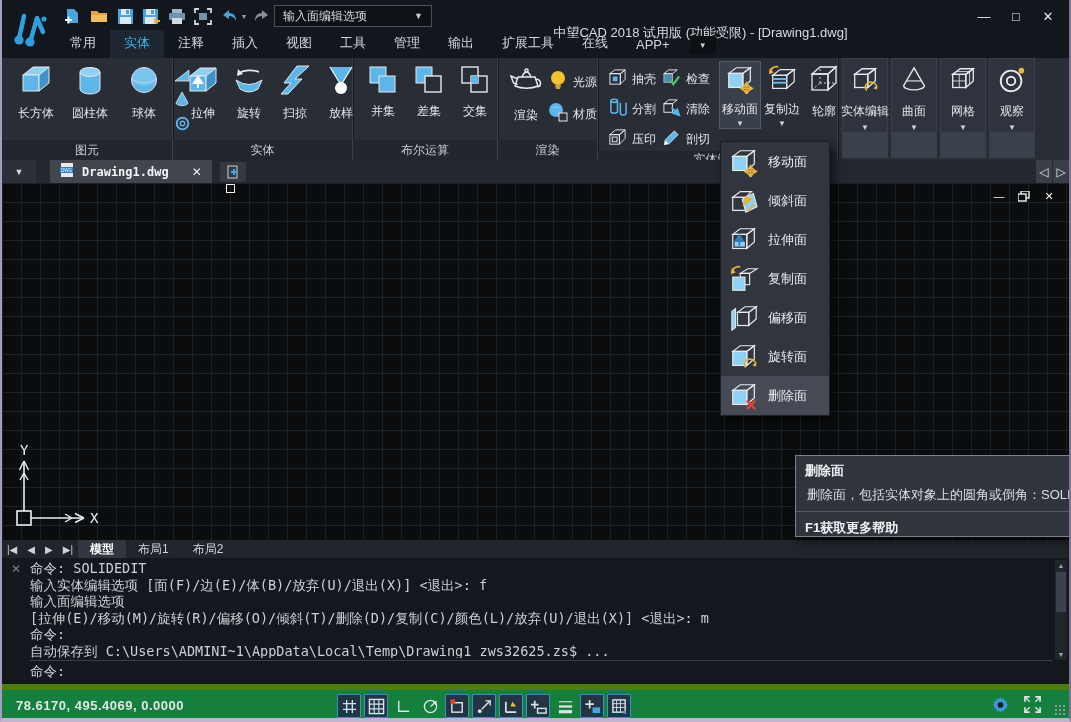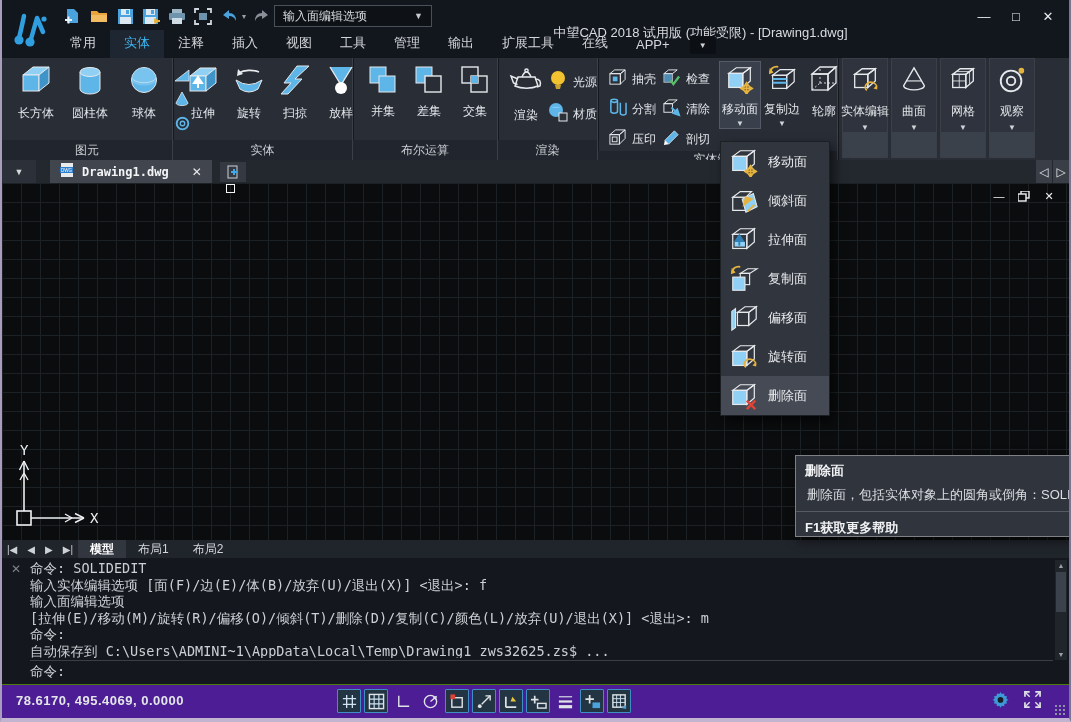--- a/index.html
+++ b/index.html
@@ -95,21 +95,21 @@
   #cmd-close { position:absolute; left:9px; top:4px; color:#7d838b; font-size:12px; }
   #cmd-history { position:absolute; left:28px; top:2px; right:16px; height:98px; color:#ccd0d4;
                  font-family:"DejaVu Sans Mono",monospace; font-size:13.5px; line-height:16.5px; white-space:pre; overflow:hidden; }
   #cmd-prompt { position:absolute; left:28px; top:102px; right:16px; height:22px; border-top:1px solid #3a3f46; color:#ccd0d4;
                 font-family:"DejaVu Sans Mono",monospace; font-size:13.5px; display:flex; align-items:center; }
   #cmd-scroll { position:absolute; right:2px; top:2px; width:12px; height:100px; background:#20242b; }
   #cmd-scroll .sarrow { position:absolute; left:0; width:12px; height:11px; color:#9aa0a8; font-size:7px; display:flex; align-items:center; justify-content:center; }
   #cmd-scroll .sthumb { position:absolute; left:1px; top:12px; width:10px; height:40px; background:#3c424b; }
 
   
-  #statusbar { position:absolute; left:0; top:684px; width:100%; height:34px; background:#4c1d95; border-top:1px solid #4d7c0f; }
+  #statusbar { position:absolute; left:0; top:684px; width:100%; height:34px; background:#15803d; border-top:6px solid #4d7c0f; }
   #coords { position:absolute; left:14px; top:8px; color:#e3e6e9; font-size:13px; font-weight:bold; letter-spacing:.5px; }
   #toggles { position:absolute; left:335px; top:4px; display:flex; gap:3px; align-items:center; }
   .tog { width:24px; height:24px; display:flex; align-items:center; justify-content:center; border-radius:1px; }
   .tog.active { background:#233442; border:1px solid #3f8ec4; }
   #status-right { position:absolute; right:28px; top:5px; display:flex; gap:14px; align-items:center; }
   #grip { position:absolute; right:3px; bottom:2px; width:12px; height:12px;
           background-image:radial-gradient(#8d93a0 1px, transparent 1.2px); background-size:4px 4px; }
 </style>
 </head>
 <body>

